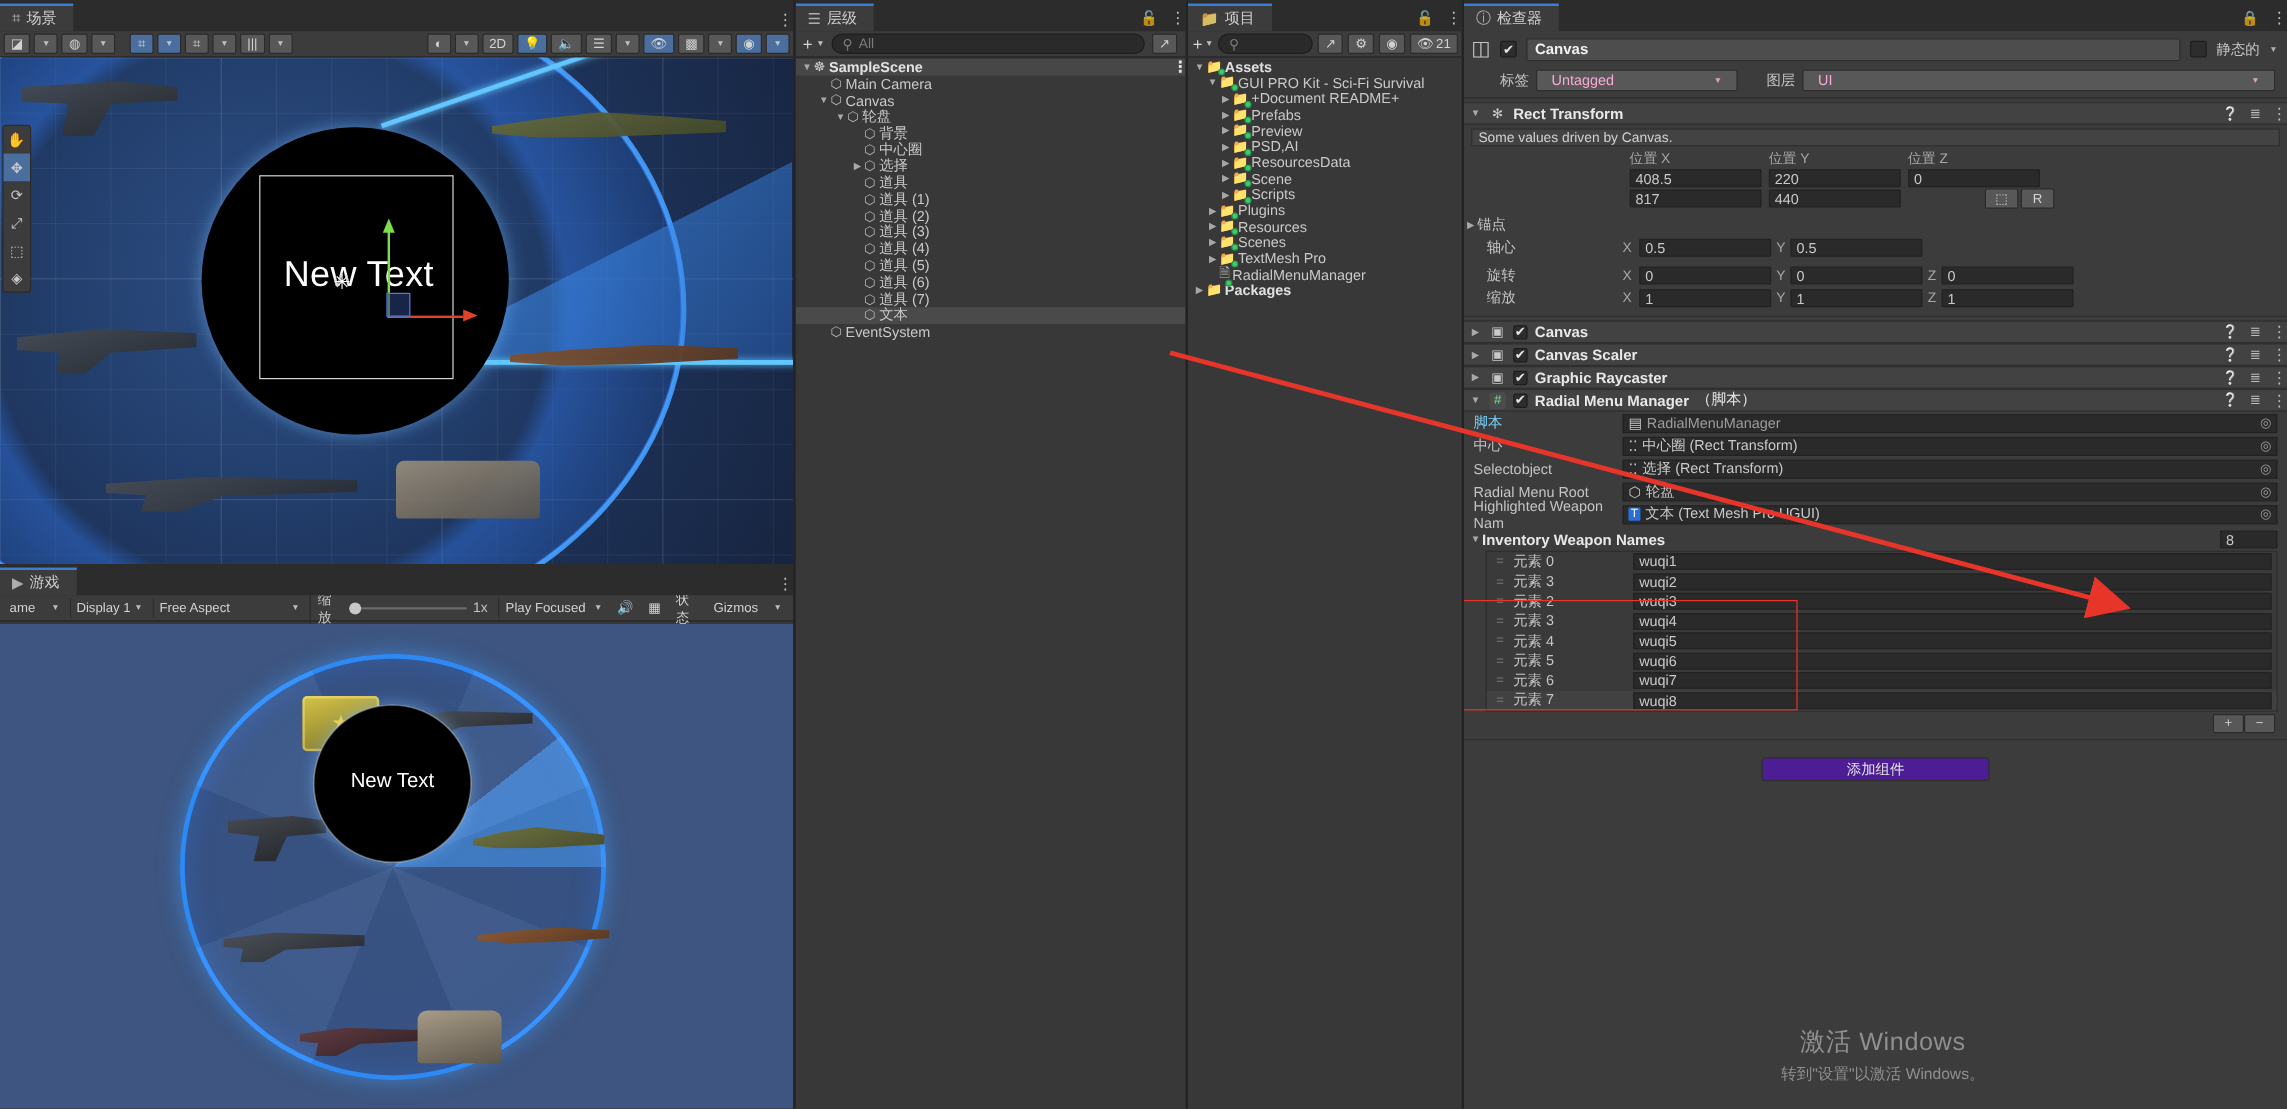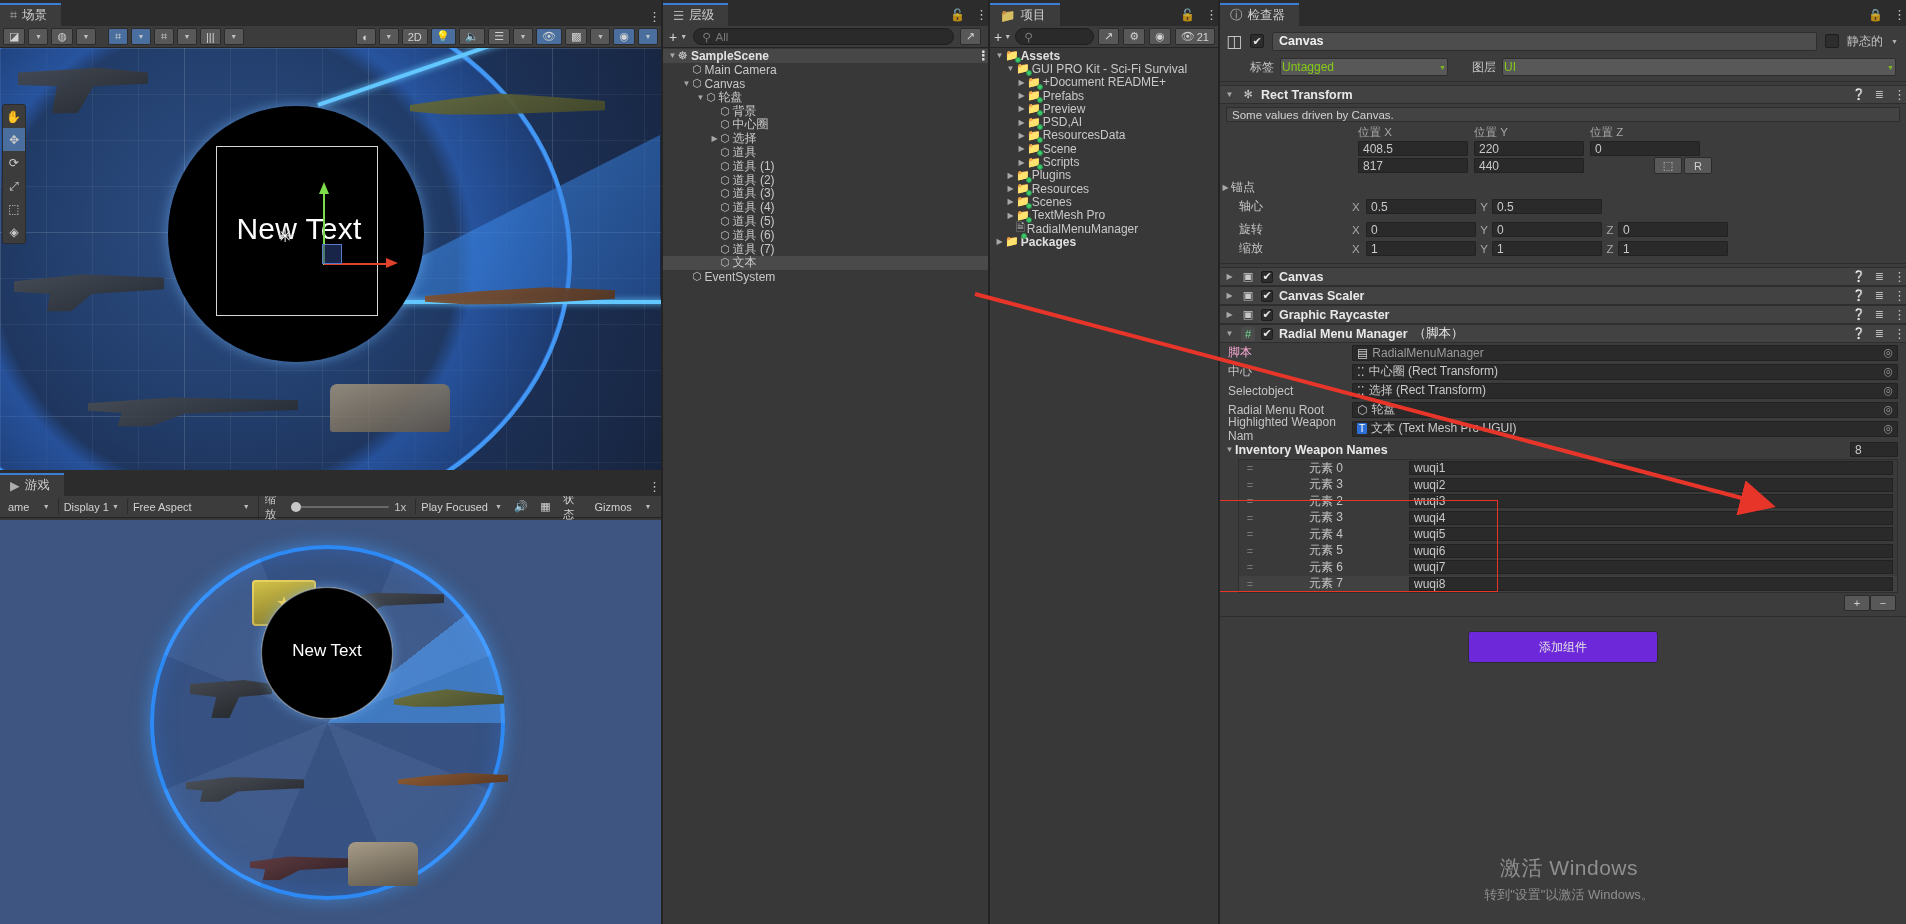--- a/index.html
+++ b/index.html
@@ -119,21 +119,21 @@
   
   #insp{left:1220px;top:0;width:686px;height:924px;background:#3c3c3c;}
   .insp-body{position:absolute;left:0;top:26px;right:0;bottom:0;overflow:hidden;}
   .obj-head{height:30px;display:flex;align-items:center;gap:8px;padding:0 8px 0 6px;background:#3c3c3c;}
   .chk{width:14px;height:14px;background:#2d2d2d;border:1px solid #1d1d1d;border-radius:2px;
        display:flex;align-items:center;justify-content:center;color:#e6e6e6;font-size:11px;}
   .namefield{flex:1;height:19px;background:#4d4d4d;border:1px solid #2e2e2e;border-radius:2px;
        display:flex;align-items:center;padding:0 6px;font-weight:bold;color:#f0f0f0;font-size:12.5px;}
   .taglayer{height:22px;display:flex;align-items:center;gap:6px;padding:0 8px 0 30px;font-size:12px;}
   .dd{height:18px;background:#585858;border:1px solid #2e2e2e;border-radius:2px;display:flex;
-      align-items:center;justify-content:space-between;padding:0 1px;color:#84cc16;font-size:12px;}
+      align-items:center;justify-content:space-between;padding:0 12px;color:#f9a8d4;font-size:12px;}
   .sep{height:1px;background:#2d2d2d;margin:3px 0;}
 
   .comp-head{height:19px;display:flex;align-items:center;gap:6px;padding:0 8px 0 4px;background:#424242;
      border-top:1px solid #2e2e2e;border-bottom:1px solid #2e2e2e;}
   .comp-title{font-weight:bold;color:#e8e8e8;font-size:12.5px;}
   .comp-right{margin-left:auto;display:flex;align-items:center;gap:9px;color:#bcbcbc;font-size:11px;}
   .cicon{width:14px;height:14px;display:flex;align-items:center;justify-content:center;color:#c8c8c8;font-size:11px;}
 
   .helpbox{margin:3px 6px;height:15px;background:#434343;border:1px solid #2e2e2e;display:flex;
      align-items:center;padding:0 5px;font-size:11.5px;color:#d2d2d2;}
@@ -143,25 +143,25 @@
      display:flex;align-items:center;padding:0 4px;font-size:12px;}
   .sub{color:#a8a8a8;font-size:11.5px;}
   .objfield{height:16px;background:#2a2a2a;border:1px solid #222;border-radius:1px;color:#c9c9c9;
      display:flex;align-items:center;gap:4px;padding:0 4px;font-size:12px;}
   .objfield .dot{margin-left:auto;color:#9a9a9a;font-size:11px;}
 
   .arraybox{margin:0 8px 0 18px;border:1px solid #2e2e2e;background:#3a3a3a;}
   .arow{height:16.5px;display:flex;align-items:center;font-size:12px;}
   .arow.alt{background:#414141;}
   .handle{width:22px;text-align:center;color:#767676;font-size:11px;}
-  .aidx{width:100px;color:#c4c4c4;margin-left:48px;}
+  .aidx{width:100px;color:#c4c4c4;}
   .aval{flex:1;height:14px;background:#2a2a2a;border:1px solid #222;color:#c9c9c9;display:flex;
      align-items:center;padding:0 4px;margin-right:4px;font-size:12px;}
   .redbox{position:absolute;border:1.6px solid #e8352a;pointer-events:none;}
-  .addcomp{margin:14px auto 0;width:190px;height:32px;background:#6d28d9;border:1px solid #2e2e2e;
+  .addcomp{margin:14px auto 0;width:190px;height:20px;background:#4c1d95;border:1px solid #2e2e2e;
      border-radius:3px;display:flex;align-items:center;justify-content:center;color:#e4e4e4;font-size:12px;}
   .watermark{position:absolute;left:12px;right:0;bottom:20px;text-align:center;color:#8f8f8f;}
   .wm1{font-size:21px;letter-spacing:.5px;}
   .wm2{font-size:13px;margin-top:4px;}
 
   .arrow-svg{position:absolute;left:0;top:0;width:1906px;height:924px;pointer-events:none;z-index:40;}
   .vsplit{position:absolute;top:0;bottom:0;width:2px;background:#232323;}
 </style>
 </head>
 <body>
@@ -751,21 +751,21 @@
         <span class="comp-title">Radial Menu Manager</span>
         <span class="comp-title" style="font-weight:normal">（脚本）</span>
         <span class="comp-right">
           <span>❔</span>
           <span>≣</span>
           <span class="kebab">⋮</span>
         </span>
       </div>
       <div id="rmm-fields">
           <div class="fieldrow">
-            <span class="lbl" style="color: #f9a8d4;">脚本</span>
+            <span class="lbl" style="color: #7dd3fc;">脚本</span>
             <div class="objfield" style="flex: 1 1 0%; margin-right: 8px;">
               <span>▤</span>
               <span style="color: rgb(156, 156, 156);">RadialMenuManager</span>
               <span class="dot">◎</span>
             </div>
           </div>
           <div class="fieldrow">
             <span class="lbl">中心</span>
             <div class="objfield" style="flex: 1 1 0%; margin-right: 8px;">
               <span>⁚⁚</span>

